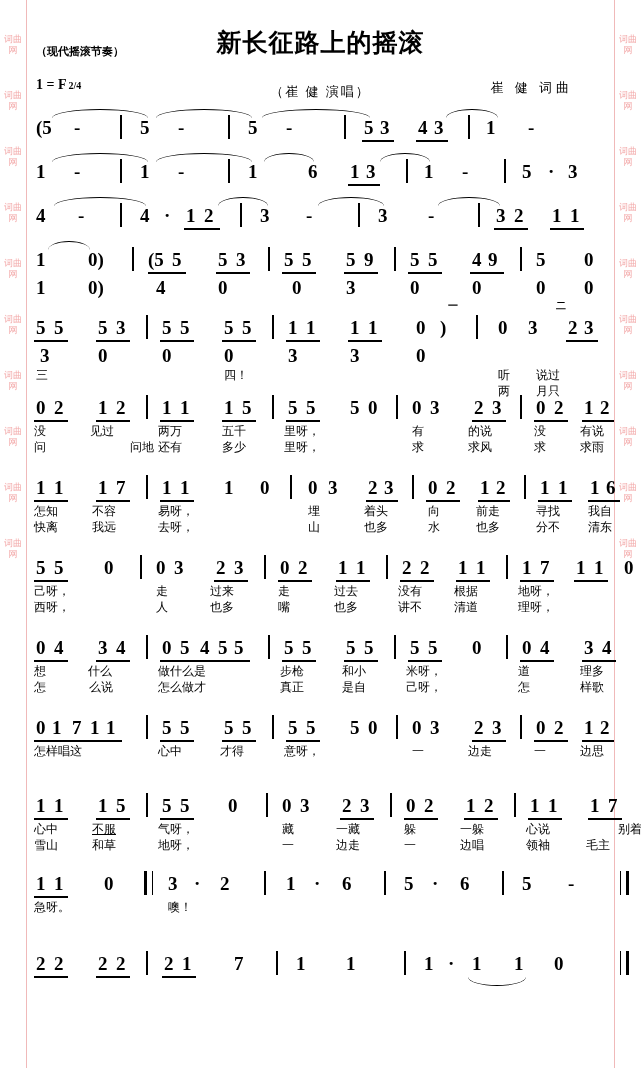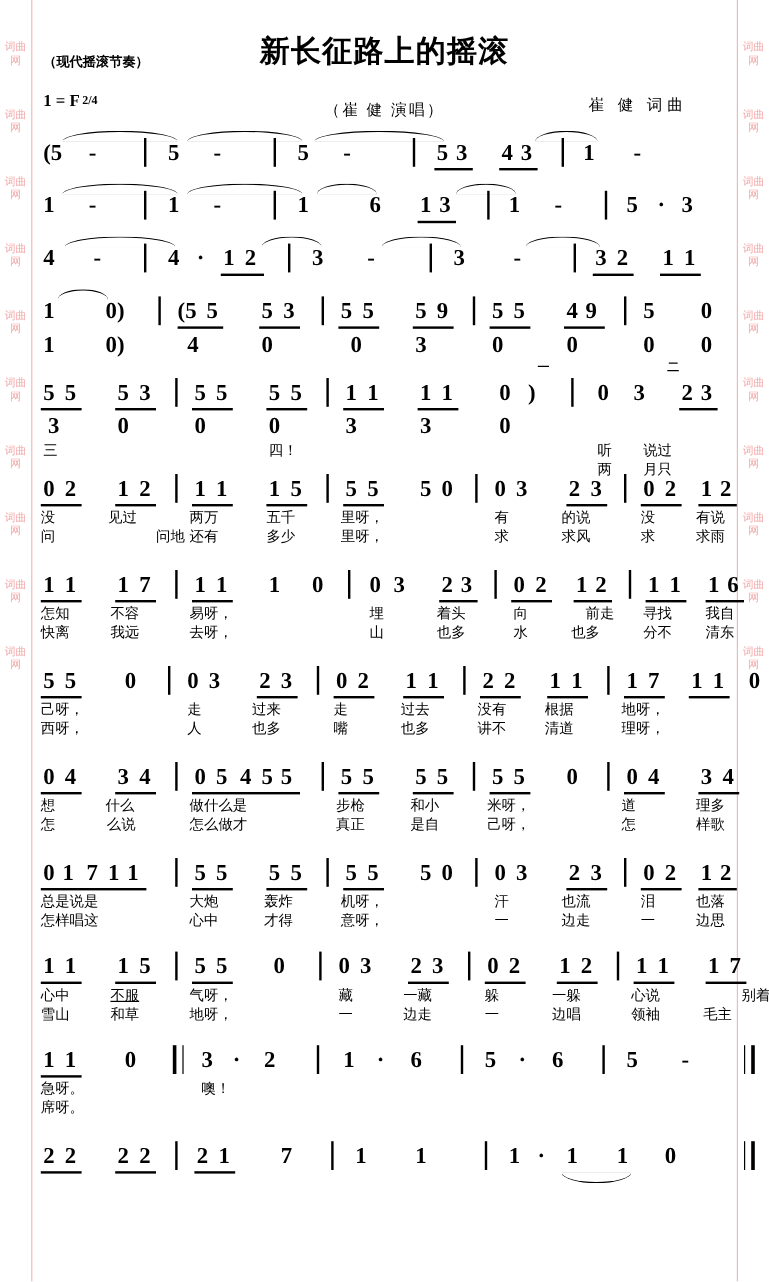--- a/index.html
+++ b/index.html
@@ -377,21 +377,21 @@
           <div class="under" style="left:510px;top:23px;width:34px;"></div>
           <div class="under" style="left:560px;top:23px;width:32px;"></div>
         </div>
         <div class="lyr">
           <span style="left:6px;">怎知</span>
             <span style="left:64px;">不容</span>
           <span style="left:130px;">易呀，</span>
           <span style="left:280px;">埋</span>
             <span style="left:336px;">着头</span>
           <span style="left:400px;">向</span>
-            <span style="left:460px;font-family:Liberation Mono, monospace;">前走</span>
+            <span style="left:448px;font-family:Liberation Mono, monospace;">前走</span>
           <span style="left:508px;">寻找</span>
             <span style="left:560px;">我自</span>
         </div>
         <div class="lyr2">
           <span style="left:6px;">快离</span>
             <span style="left:64px;">我远</span>
           <span style="left:130px;">去呀，</span>
           <span style="left:280px;">山</span>
             <span style="left:336px;">也多</span>
           <span style="left:400px;">水</span>
@@ -543,30 +543,20 @@
             <span style="left:464px;">3</span>
           <div class="under" style="left:444px;top:23px;width:34px;"></div>
           <div class="bar" style="left:492px;"></div>
           <span style="left:508px;">0</span>
             <span style="left:526px;">2</span>
             <span style="left:556px;">1</span>
             <span style="left:572px;">2</span>
           <div class="under" style="left:506px;top:23px;width:34px;"></div>
           <div class="under" style="left:554px;top:23px;width:32px;"></div>
         </div>
-        <div class="lyr">
-          <span style="left:6px;">总是说是</span>
-          <span style="left:130px;">大炮</span>
-            <span style="left:192px;">轰炸</span>
-          <span style="left:256px;">机呀，</span>
-          <span style="left:384px;">汗</span>
-            <span style="left:440px;">也流</span>
-          <span style="left:506px;">泪</span>
-            <span style="left:552px;">也落</span>
-        </div>
         <div class="lyr2">
           <span style="left:6px;">怎样唱这</span>
           <span style="left:130px;">心中</span>
             <span style="left:192px;">才得</span>
           <span style="left:256px;">意呀，</span>
           <span style="left:384px;">一</span>
             <span style="left:440px;">边走</span>
           <span style="left:506px;">一</span>
             <span style="left:552px;">边思</span>
         </div>
@@ -650,23 +640,20 @@
             <span style="left:432px;">6</span>
           <div class="bar" style="left:474px;"></div>
           <span style="left:494px;">5</span>
             <span style="left:540px;">-</span>
           <div class="endbar" style="left:592px;"></div>
         </div>
         <div class="lyr">
           <span style="left:6px;">急呀。</span>
           <span style="left:140px;">噢！</span>
         </div>
-        <div class="lyr2">
-          <span style="left:6px;">席呀。</span>
-        </div>
       </div>
 
       <div class="line tall" style="height:60px;margin-top:12px;">
         <div class="notes">
           <span style="left:8px;">2</span>
             <span style="left:26px;">2</span>
             <span style="left:70px;">2</span>
             <span style="left:88px;">2</span>
           <div class="under" style="left:6px;top:23px;width:34px;"></div>
           <div class="under" style="left:68px;top:23px;width:34px;"></div>

